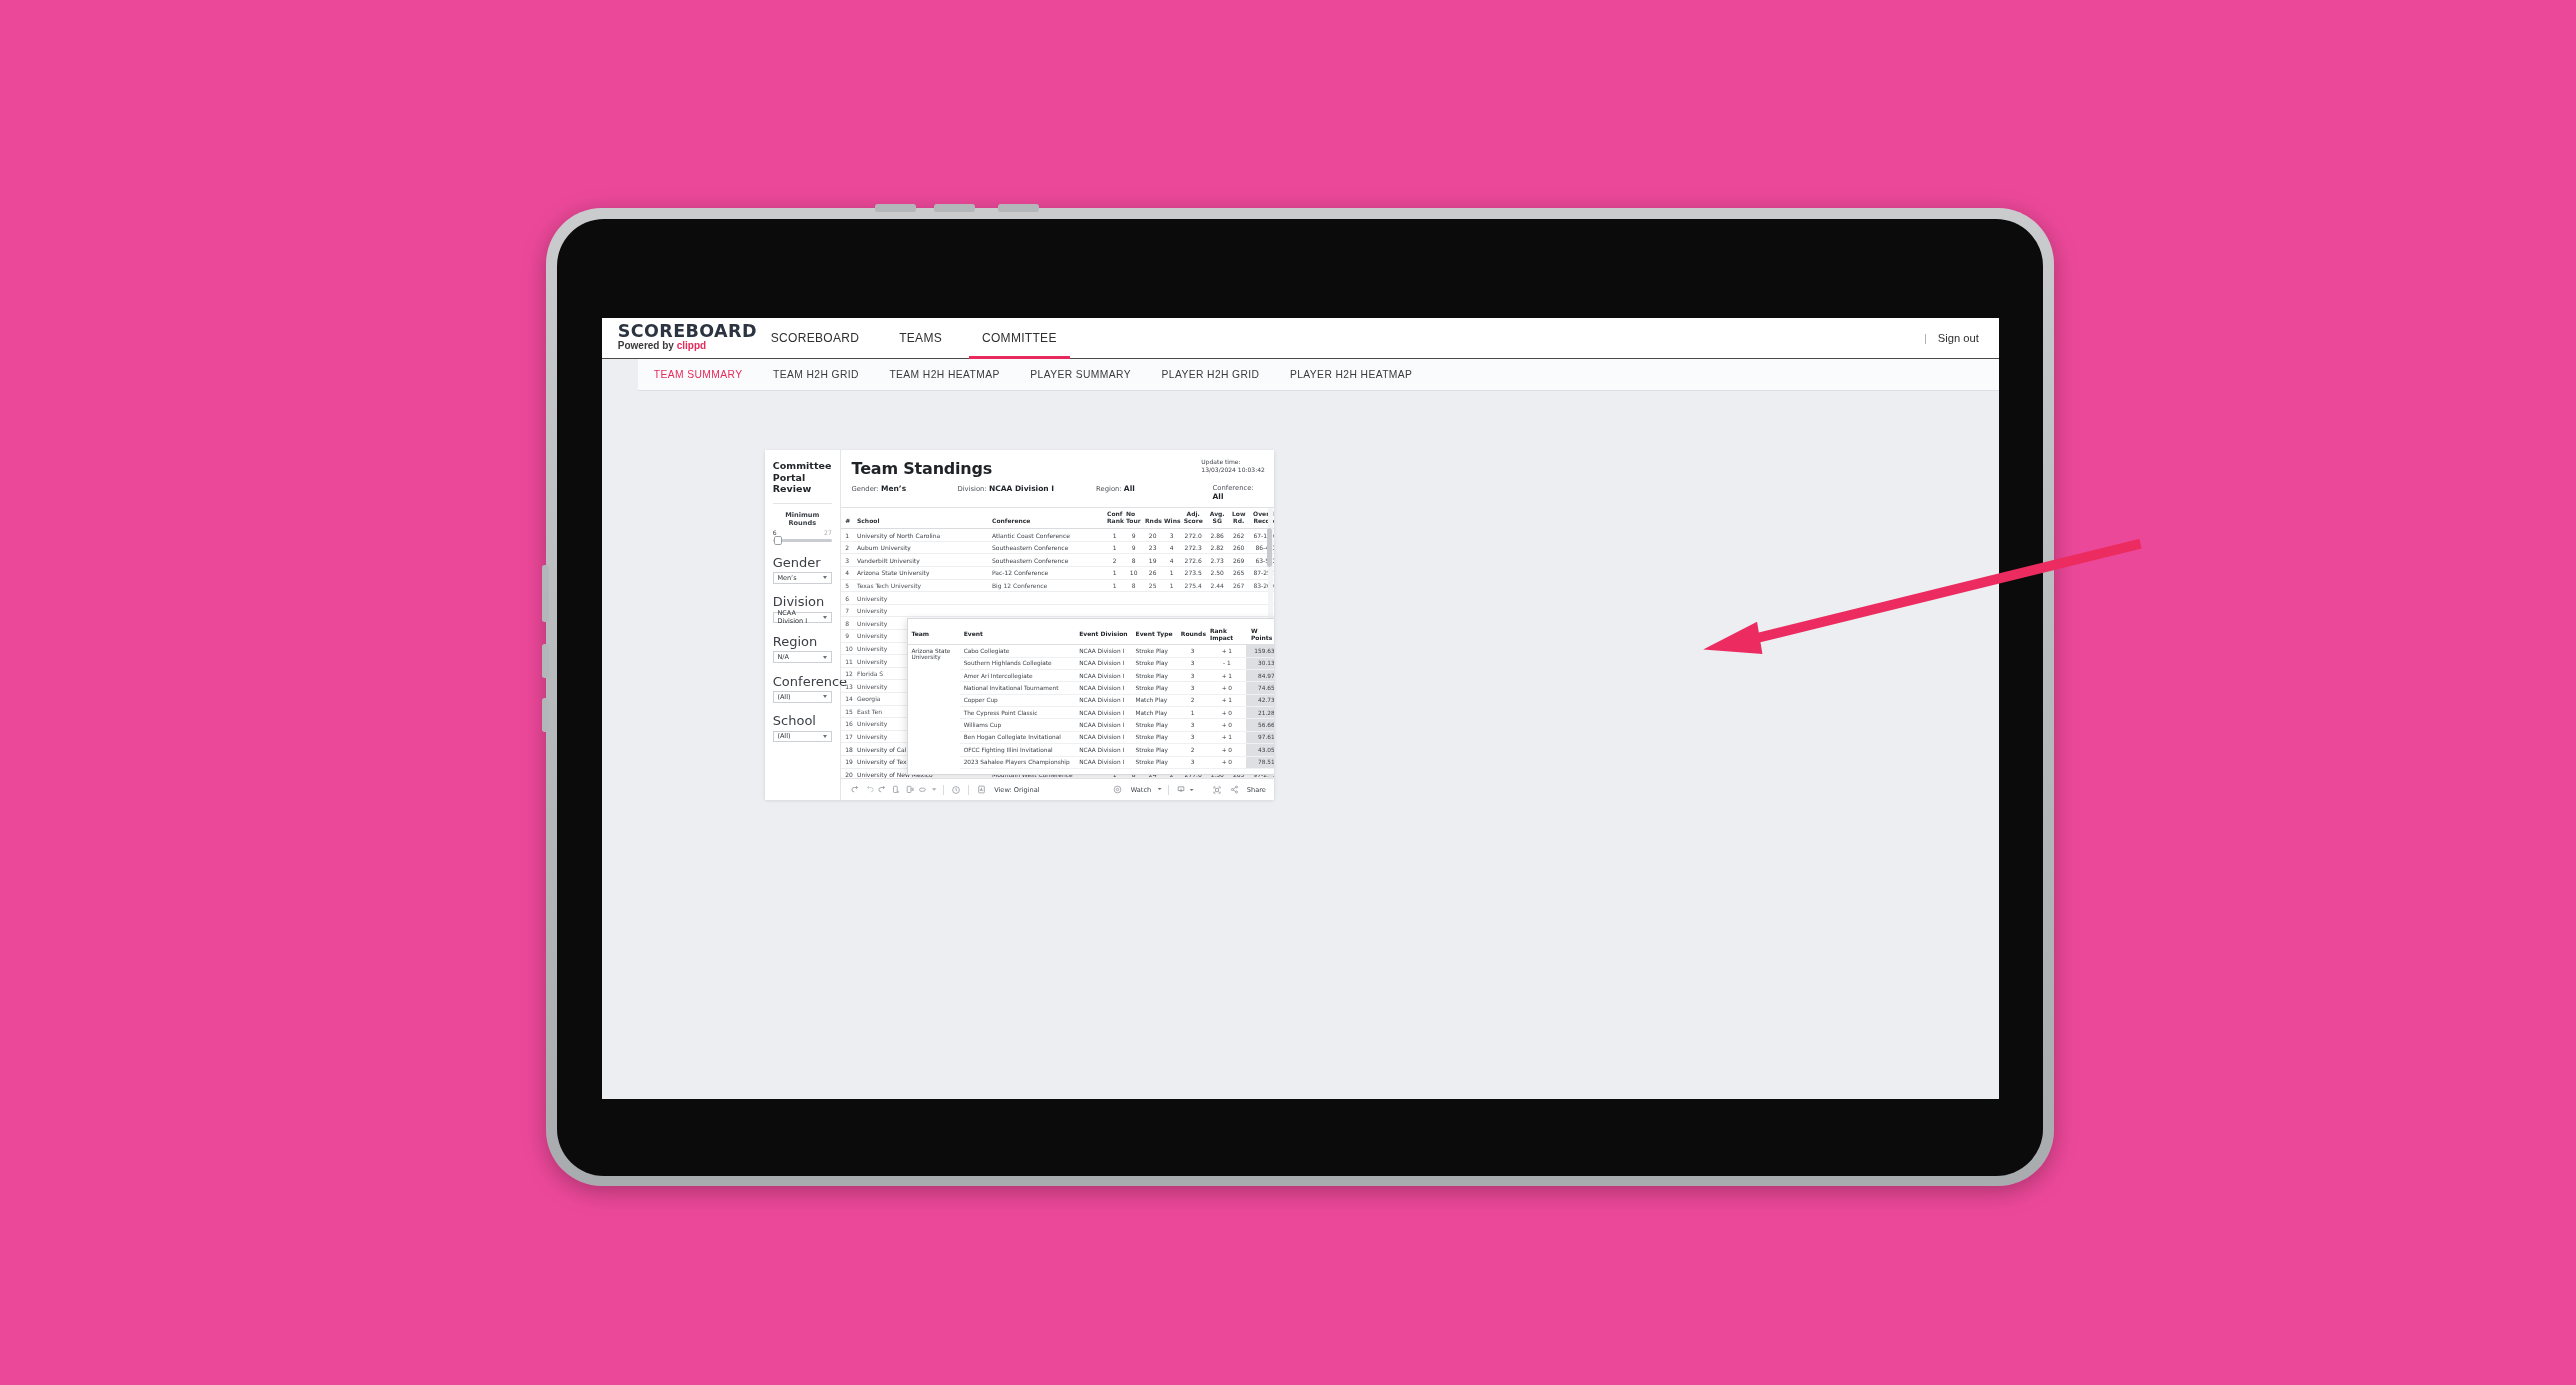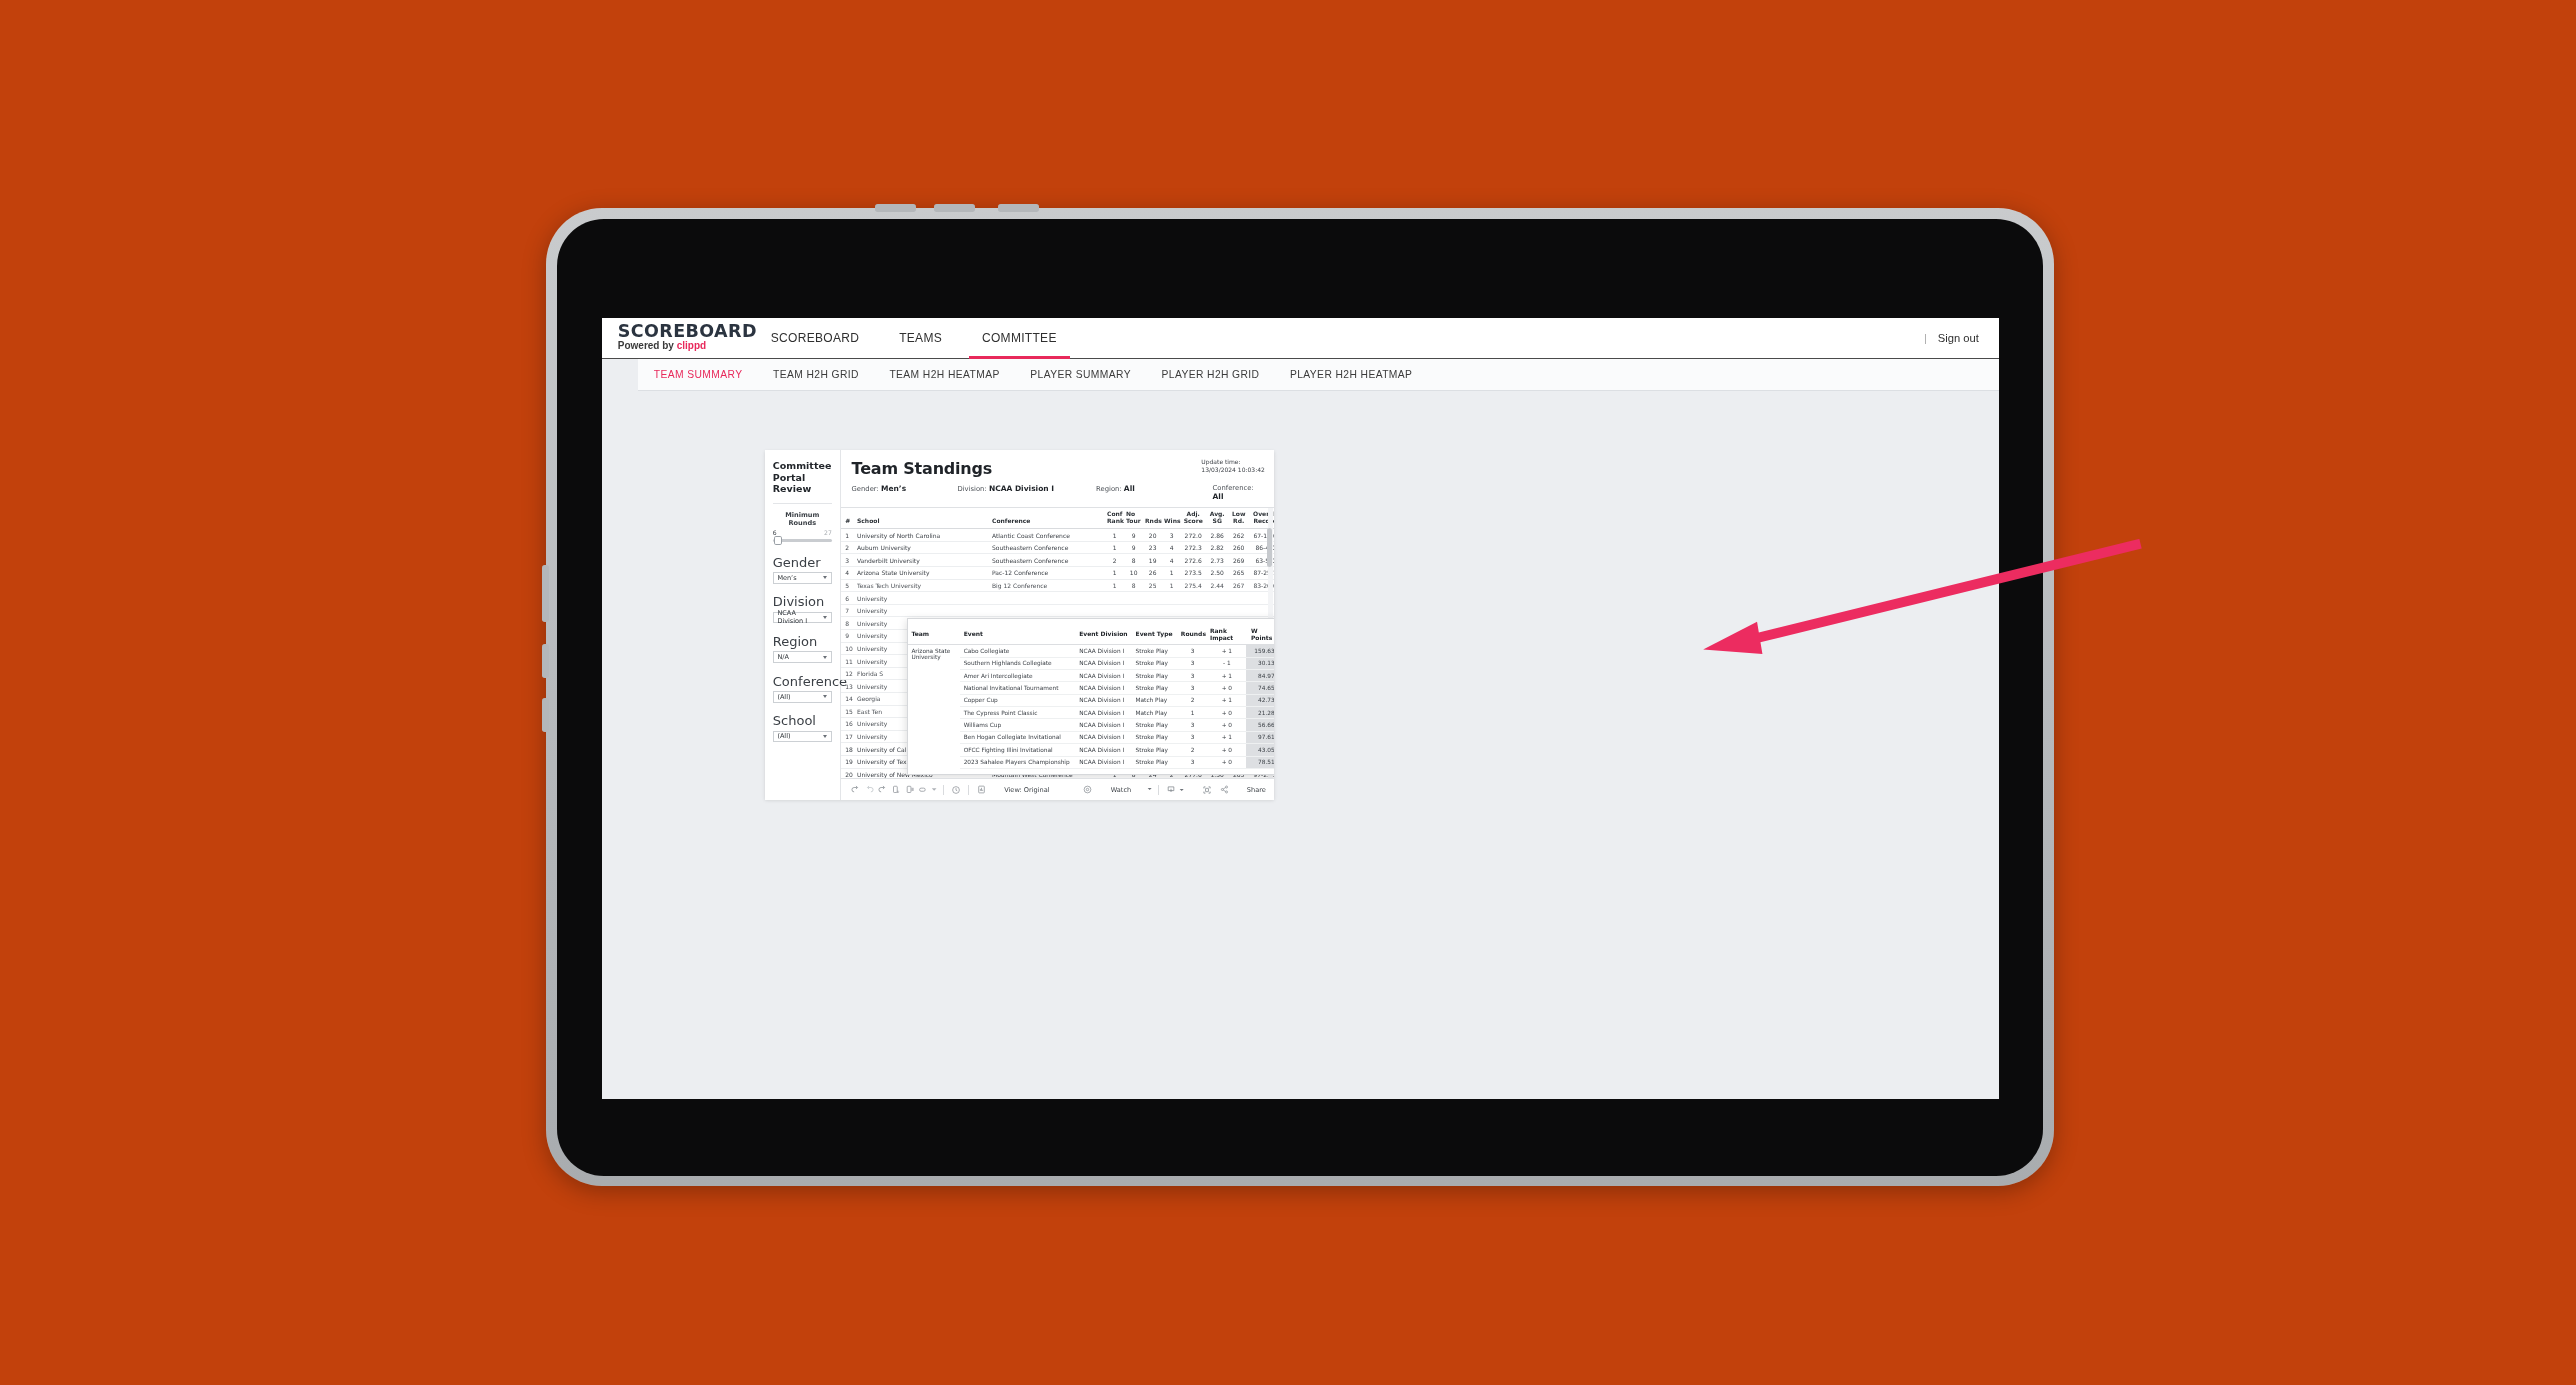--- a/index.html
+++ b/index.html
@@ -2,21 +2,21 @@
 <html style="font-size:14.4px"><head>
 <meta charset="utf-8">
 <style>
   * { box-sizing: border-box; margin: 0; padding: 0; }
   html, body {
     width: 2576px; height: 1386px;
     background: #ffffff;
     font-family: "Liberation Sans", sans-serif;
     overflow: hidden;
   }
-  #stage { position: relative; width: 2576px; height: 1386px; background:#c2410c; }
+  #stage { position: relative; width: 2576px; height: 1386px; background:#ec4899; }
 
   
   .tablet {
     position: absolute; left: 546px; top: 208px;
     width: 1508px; height: 978px;
     background: linear-gradient(180deg,#c9cbcd 0%,#b7babd 50%,#a9acaf 100%);
     border-radius: 56px;
     box-shadow: 0 5.4px 23px rgba(0,0,0,.28);
   }
   .tablet-screen {
@@ -198,21 +198,21 @@
   
   .toolbar {
     height: 21.5px; border-top:0.9px solid #dfe1e4; background:#fff;
     display:flex; align-items:center; padding: 0 8px;
     font-size: 6.6px; color:#4b5056;
   }
   .tb-ico { width: 13.5px; height: 13.5px; display:flex; align-items:center; justify-content:center;
             color:#8d9298; }
   .tb-ico svg { display:block; }
   .tb-sep { width:0.9px; height:10px; background:#d9dbde; margin: 0 5.4px; }
-  .tb-item { display:flex; align-items:center; gap:16px; cursor:pointer; color:#3f4449; }
+  .tb-item { display:flex; align-items:center; gap:6px; cursor:pointer; color:#3f4449; }
   .tb-right { margin-left:auto; display:flex; align-items:center; }
 
   
   .annot {
     position:absolute; left: 2143px; top: 330px; width: 422px;
     font-family: "Liberation Sans", sans-serif;
     font-size: 42px; line-height: 52px; color:#111111;
     letter-spacing: -0.5px;
   }
   .arrow-svg { position:absolute; left: 1687px; top: 539px; width: 458px; height: 135px; }

